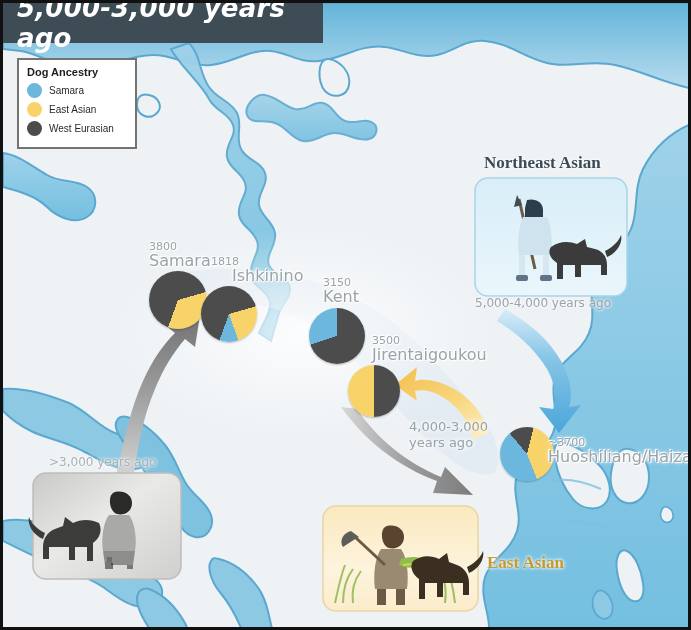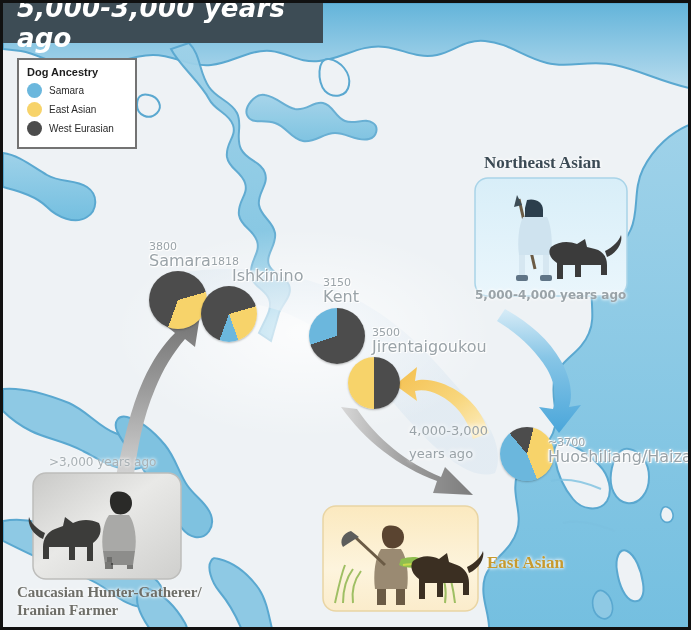--- a/index.html
+++ b/index.html
@@ -59,21 +59,21 @@
   #chg-title{
     font-family:"Liberation Serif", serif;font-weight:bold;font-size:15px;color:#6e6e68;
     line-height:18px;white-space:pre-line;
   }
   #chg-sub{font-family:"DejaVu Sans",sans-serif;font-size:12px;color:#a8b0b4;}
   #ea-title{
     font-family:"Liberation Serif", serif;font-weight:bold;font-size:17px;color:#c79a2e;
   }
   .arrow-cap{
     position:absolute;font-family:"DejaVu Sans",sans-serif;font-size:13px;
-    color:#9aa3a8;line-height:23px;white-space:pre-line;z-index:26;
+    color:#9aa3a8;line-height:16px;white-space:pre-line;z-index:26;
     text-shadow:0 0 4px #fff,0 0 6px #fff,0 0 8px #fff;
   }
 </style>
 </head>
 <body>
 
 <div id="root">
 
   <div class="map-layer">
     <svg class="map" viewBox="0 0 691 630" xmlns="http://www.w3.org/2000/svg">
@@ -328,38 +328,36 @@
     <div class="site-label site-date" style="left:10px;top:-30px;">1818</div>
     <div class="site-label site-name" style="left:10px;top:-19px;margin-left:21px;">Ishkinino</div>
   </div>
 
   <div class="site" style="left:306px;top:305px;">
     <div class="pie" style="width: 56px; height: 56px; background: conic-gradient(rgb(76, 76, 76) 0%, rgb(76, 76, 76) 70%, rgb(107, 183, 221) 70%, rgb(107, 183, 221) 100%);"></div>
     <div class="site-label site-date" style="left:14px;top:-31px;">3150</div>
     <div class="site-label site-name" style="left:14px;top:-20px;">Kent</div>
   </div>
 
-  <div class="site" style="left:345px;top:354px;">
+  <div class="site" style="left:345px;top:362px;">
     <div class="pie" style="width: 52px; height: 52px; background: conic-gradient(rgb(76, 76, 76) 0%, rgb(76, 76, 76) 50%, rgb(247, 211, 106) 50%, rgb(247, 211, 106) 100%);"></div>
     <div class="site-label site-date" style="left:24px;top:-30px;">3500</div>
     <div class="site-label site-name" style="left:24px;top:-19px;">Jirentaigoukou</div>
   </div>
 
   <div class="site" style="left:497px;top:424px;text-align:right;">
     <div class="pie" style="width: 54px; height: 54px; background: conic-gradient(from 320deg, rgb(76, 76, 76) 0%, rgb(76, 76, 76) 15%, rgb(247, 211, 106) 15%, rgb(247, 211, 106) 55%, rgb(107, 183, 221) 55%, rgb(107, 183, 221) 100%);"></div>
     <div class="site-label site-date" style="left:48px;top:10px;">~3700</div>
     <div class="site-label site-name" style="left:48px;top:21px;">Huoshiliang/Haizang</div>
   </div>
 
 
   <div class="panel-cap" id="ne-title" style="left:481px;top:150px;">Northeast Asian</div>
-  <div class="panel-cap" id="ne-sub" style="left:472px;top:285px;font-weight:bold;">5,000-4,000 years ago</div>
+  <div class="panel-cap" id="ne-sub" style="left:472px;top:293px;">5,000-4,000 years ago</div>
 
   <div class="panel-cap" id="chg-sub" style="left:46px;top:452px;">&gt;3,000 years ago</div>
-  <div class="panel-cap" id="chg-title" style="left:14px;top:580px;">Caucasian Hunter-Gatherer/
-Iranian Farmer</div>
 
   <div class="panel-cap" id="ea-title" style="left:484px;top:550px;">East Asian</div>
 
   <div class="arrow-cap" style="left:406px;top:416px;">4,000-3,000
 years ago</div>
 
 </div>
 
 </body></html>

